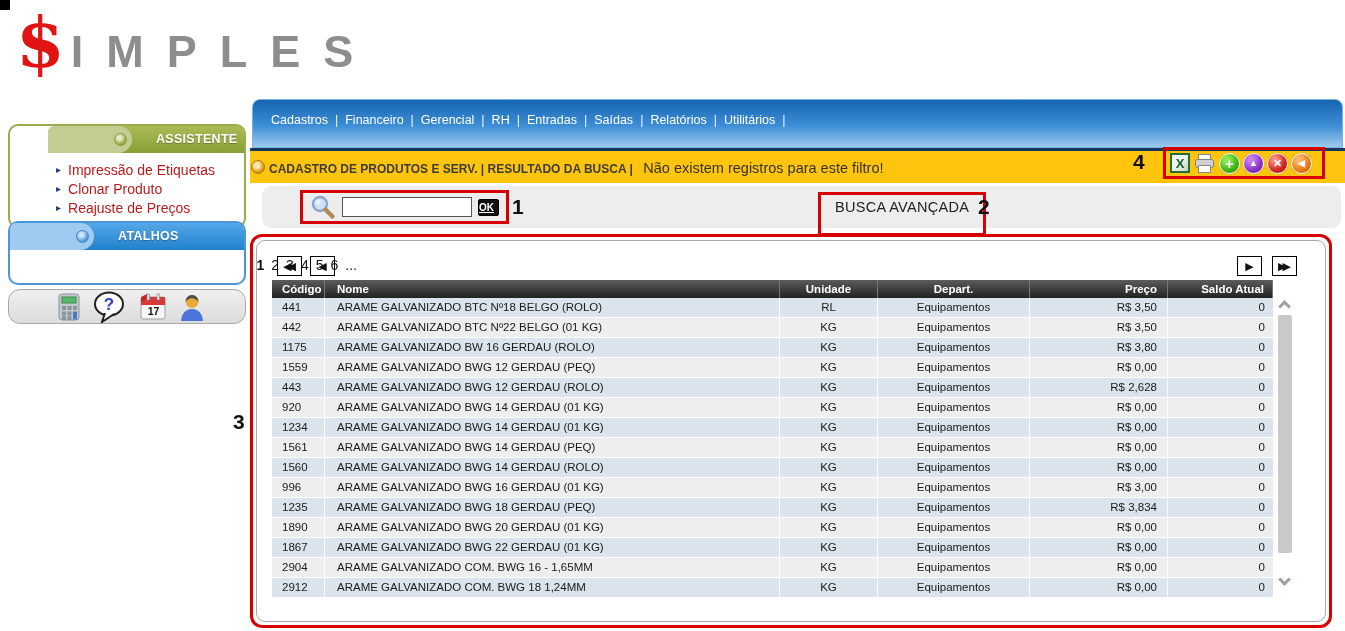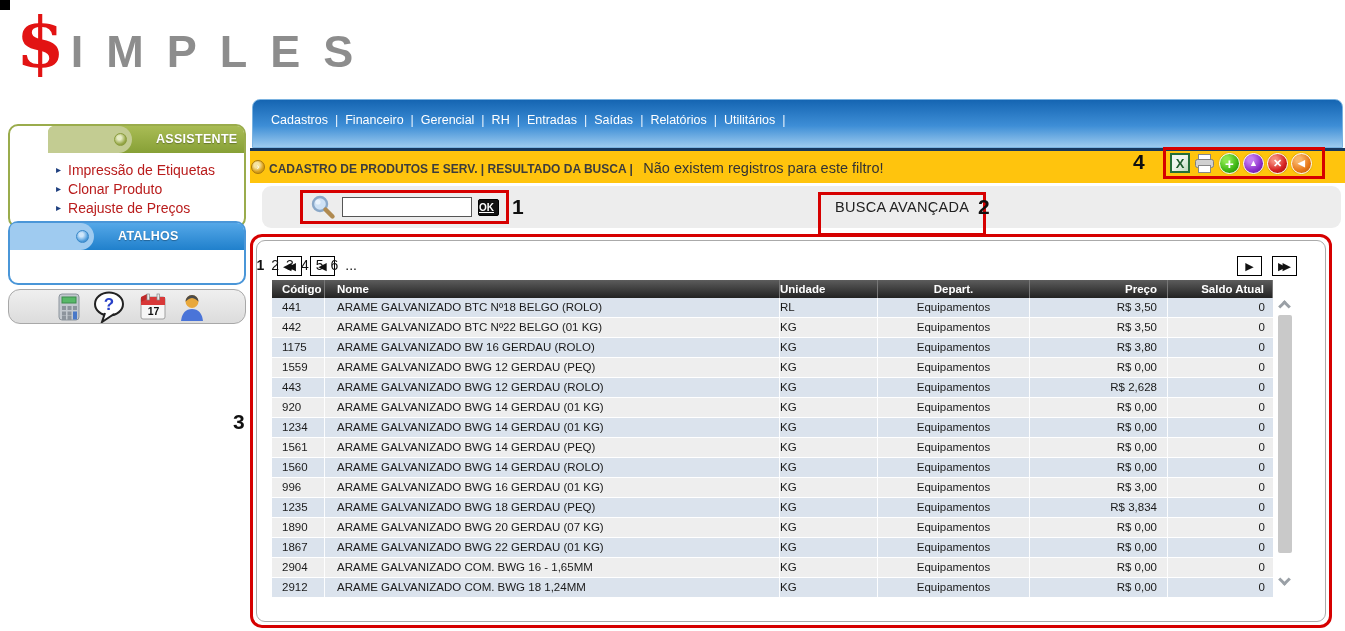--- a/index.html
+++ b/index.html
@@ -77,21 +77,21 @@
            background:linear-gradient(180deg,#5c5c5c,#222); color:#fff; font-weight:bold; font-size:11.5px; }
   #thead .hc { border-right:1px solid #777; line-height:18px; white-space:nowrap; overflow:hidden; }
   #tbody { left:19px; top:61px; width:1001px; }
   .trow { display:flex; height:20px; border-bottom:1px solid #fff; cursor:pointer; }
   .trow.odd  { background:#dbe3ed; }
   .trow.even { background:#eeeeee; }
   .tc { font-size:11.5px; color:#1a1a1a; line-height:19px; white-space:nowrap; overflow:hidden;
         border-right:1px solid rgba(255,255,255,.9); }
   .c0 { width:53px;  padding-left:10px; }
   .c1 { width:455px; padding-left:12px; }
-  .c2 { width:98px;  text-align:left; }
+  .c2 { width:98px;  text-align:center; }
   .c3 { width:152px; text-align:center; }
   .c4 { width:138px; text-align:right; padding-right:10px; }
   .c5 { width:105px; text-align:right; padding-right:8px; border-right:none; }
 
   #vscroll { left:1023px; top:62px; width:19px; height:288px; }
   #vthumb { position:absolute; left:2px; top:16px; width:14px; height:238px; background:#c9c9c9; border-radius:2px; }
   .chev { position:absolute; left:4px; width:9px; height:9px; border-right:3px solid #9aa0a6; border-bottom:3px solid #9aa0a6; cursor:pointer; }
   .chev.up   { top:3px; transform:rotate(-135deg); }
   .chev.down { bottom:3px; transform:rotate(45deg); }
   #ann3 { left:233px; top:410px; }
@@ -272,21 +272,21 @@
       <div class="trow odd">
         <span class="tc c0">1235</span>
         <span class="tc c1">ARAME GALVANIZADO BWG 18 GERDAU (PEQ)</span>
         <span class="tc c2">KG</span>
         <span class="tc c3">Equipamentos</span>
         <span class="tc c4">R$ 3,834</span>
         <span class="tc c5">0</span>
       </div>
       <div class="trow even">
         <span class="tc c0">1890</span>
-        <span class="tc c1">ARAME GALVANIZADO BWG 20 GERDAU (07 KG)</span>
+        <span class="tc c1">ARAME GALVANIZADO BWG 20 GERDAU (01 KG)</span>
         <span class="tc c2">KG</span>
         <span class="tc c3">Equipamentos</span>
         <span class="tc c4">R$ 0,00</span>
         <span class="tc c5">0</span>
       </div>
       <div class="trow odd">
         <span class="tc c0">1867</span>
         <span class="tc c1">ARAME GALVANIZADO BWG 22 GERDAU (01 KG)</span>
         <span class="tc c2">KG</span>
         <span class="tc c3">Equipamentos</span>

